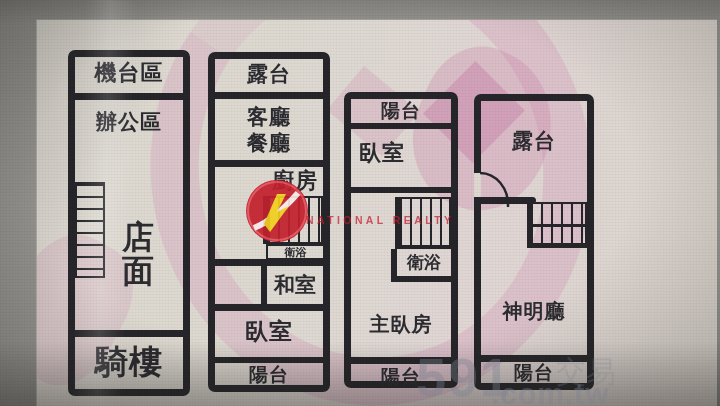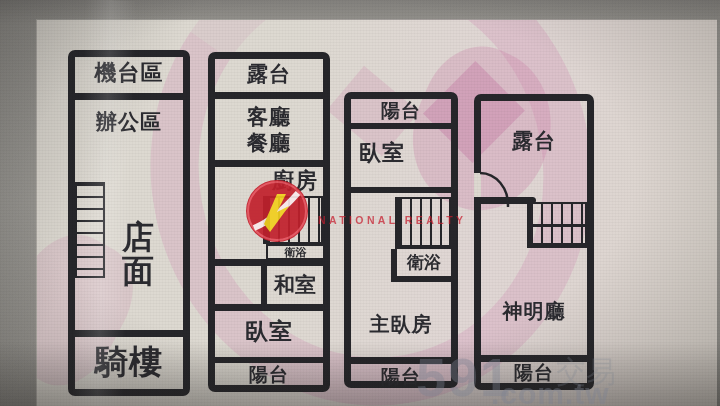--- a/index.html
+++ b/index.html
@@ -72,21 +72,21 @@
   
   .brand{position:absolute;z-index:6;}
   .brand-name{
     position:absolute;left:302px;top:181px;z-index:6;
     font-size:33px;font-weight:700;letter-spacing:1px;
     color:rgba(198,28,44,.88);white-space:nowrap;
   }
   .brand-sub{
     position:absolute;left:306px;top:214px;z-index:6;
     font-size:10.5px;font-weight:700;letter-spacing:3.4px;
-    color:rgba(198,28,44,.72);white-space:nowrap;padding-left:12px;
+    color:rgba(198,28,44,.72);white-space:nowrap;
   }
   .wm-591{position:absolute;left:416px;top:346px;z-index:5;
     font-size:54px;font-weight:700;color:rgba(124,130,144,.38);letter-spacing:2px;}
   .wm-extra{position:absolute;left:556px;top:352px;z-index:5;
     font-size:30px;font-weight:400;color:rgba(124,130,144,.26);}
   .wm-domain{position:absolute;left:491px;top:377px;z-index:5;
     font-size:30px;font-weight:700;color:rgba(124,130,144,.40);letter-spacing:1px;}
 </style>
 </head>
 <body>

